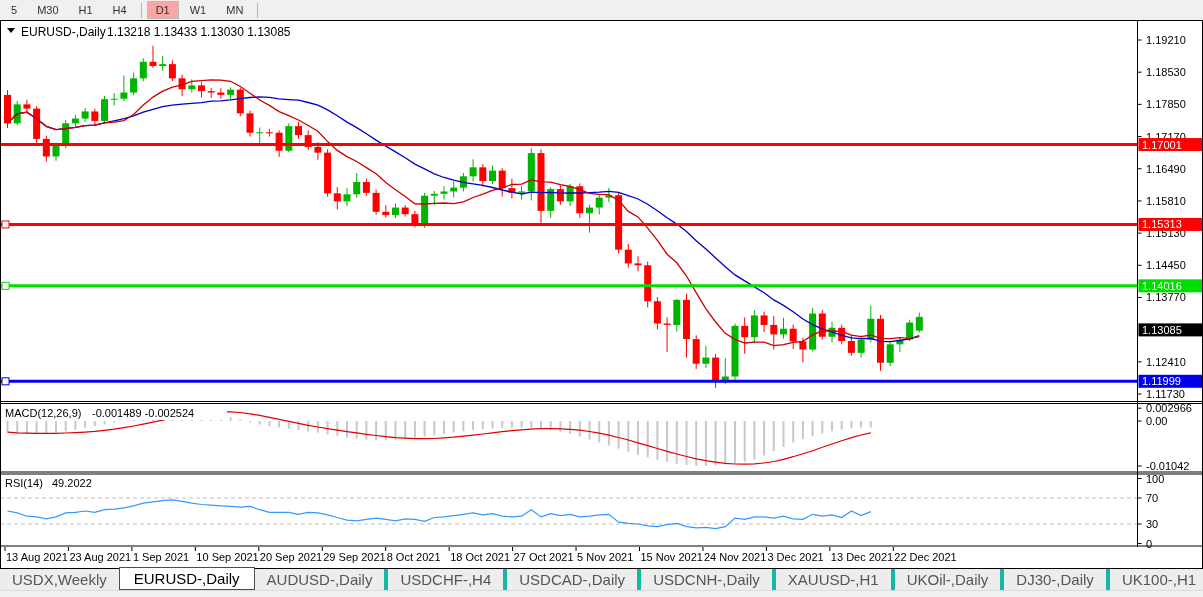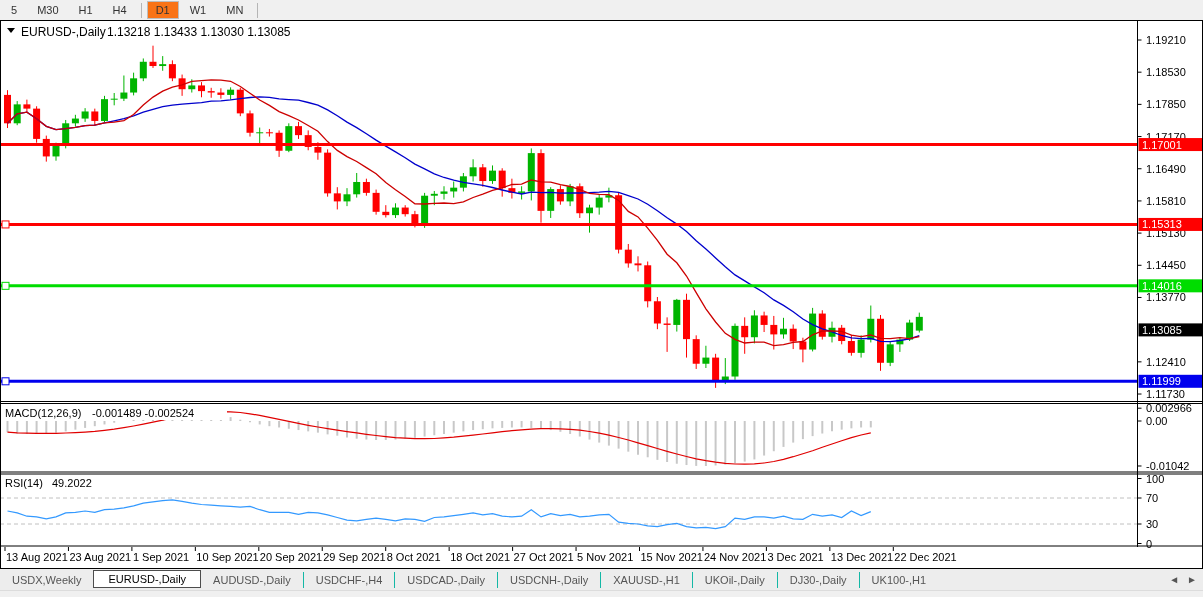--- a/index.html
+++ b/index.html
@@ -2,29 +2,29 @@
 <html><head>
 <meta charset="utf-8">
 <style>
   html,body{margin:0;padding:0;background:#f0f0f0;}
   #app{position:relative;width:1203px;height:597px;background:#f0f0f0;overflow:hidden;
        font-family:"Liberation Sans",sans-serif;}
   
   #tf-bar{height:20px;display:flex;align-items:center;background:#f0f0f0;padding-left:1px;}
   .tf-btn{font-size:11px;color:#333;padding:1px 8px;margin:0 1px;border:1px solid transparent;
           line-height:14px;cursor:default;}
-  .tf-btn.active{background:#f97316;border:1px solid #bdbdbd;}
+  .tf-btn.active{background:#fca5a5;border:1px solid #bdbdbd;}
   .tf-sep{width:1px;height:15px;background:#b5b5b5;margin:0 4px;}
   
   #chart-svg{display:block;background:#fff;}
   #chart-svg text{font-family:"Liberation Sans",sans-serif;fill:#000;}
   
   #tab-bar{height:21px;display:flex;align-items:center;background:#ededed;}
-  .tab{font-size:11px;color:#555;padding:2px 12px;white-space:nowrap;cursor:default;}
-  .tab + .tab{border-left:1px solid #14b8a6;}
+  .tab{font-size:15px;color:#555;padding:2px 12px;white-space:nowrap;cursor:default;}
+  .tab + .tab{border-left:4px solid #14b8a6;}
   .tab.active{background:#fff;border:1px solid #4d4d4d;color:#000;padding:2px 14px;margin-top:-2px;}
   .tab.active + .tab{border-left:none;}
   .tab-arrows{margin-left:auto;padding-right:6px;color:#555;font-size:10px;display:flex;gap:8px;}
   .tab-arrow{cursor:default;}
   #status-strip{height:7px;background:#f0f0f0;border-top:1px solid #dcdcdc;}
 </style>
 </head>
 <body>
 
 <div id="app">

